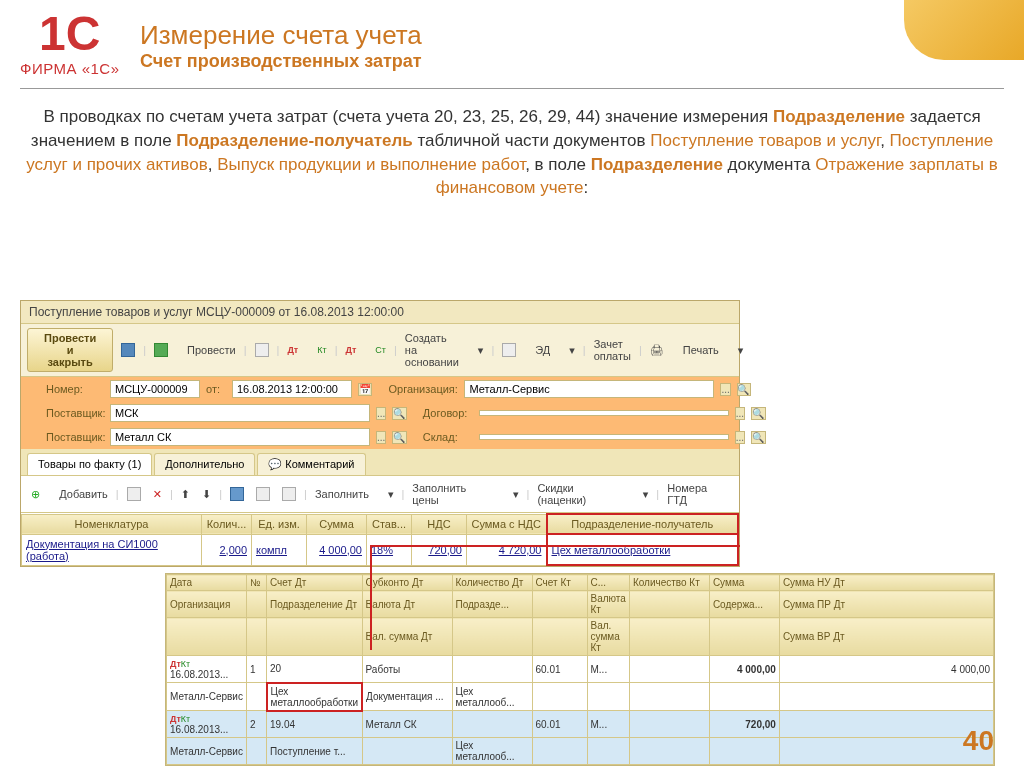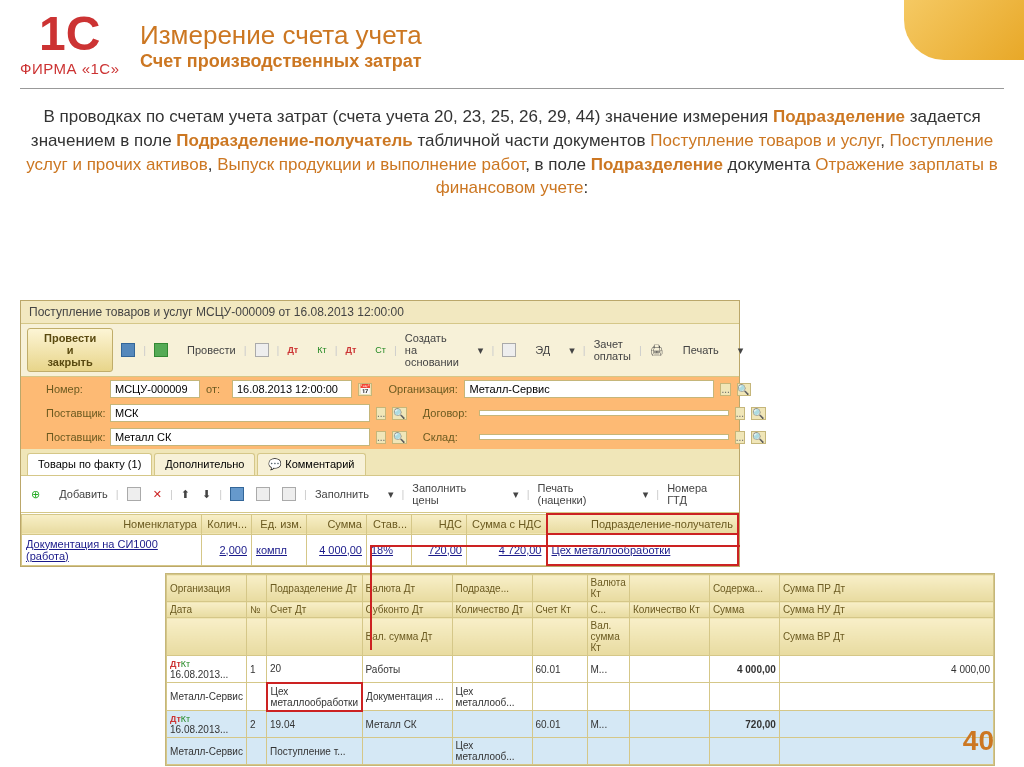--- a/index.html
+++ b/index.html
@@ -31,21 +31,21 @@
 .form-row { display: flex; padding: 3px 25px; gap: 6px; align-items: center; }
 .form-lbl { color: #6b5a20; min-width: 58px; }
 .form-inp { background: #fff; border: 1px solid #c5b67a; padding: 2px 4px; flex: 0 0 auto; }
 .inp-btn { background: #f0e6b8; border: 1px solid #c5b67a; width: 16px; text-align: center; cursor: pointer; font-size: 10px; color: #666; }
 .tabs { display: flex; background: #f0e6b8; border-bottom: 1px solid #d5c788; padding: 4px 6px 0; gap: 2px; }
 .tab { padding: 4px 10px; background: #f7f1d8; border: 1px solid #d5c788; border-bottom: none; border-radius: 3px 3px 0 0; font-size: 11px; cursor: pointer; }
 .tab.active { background: #fff; font-weight: normal; }
 .grid-toolbar { background: #fff; padding: 4px 6px; border-bottom: 1px solid #d5c788; display: flex; gap: 4px; align-items: center; }
 .grid { background: #fff; }
 .grid table { width: 100%; border-collapse: collapse; font-size: 11px; }
-.grid th { background: linear-gradient(#f8efc8,#e8dba0); border: 1px solid #d5c788; padding: 3px 4px; text-align: right; font-weight: normal; color: #6b5a20; }
+.grid th { background: linear-gradient(#f8efc8,#e8dba0); border: 1px solid #d5c788; padding: 3px 4px; text-align: center; font-weight: normal; color: #6b5a20; }
 .grid td { border: 1px solid #d5c788; padding: 3px 4px; color: #333; }
 .grid .data-row td { color: #1a1a8a; text-decoration: underline; }
 .red-box { border: 2px solid #cc2222 !important; }
 .ledger { position: absolute; top: 573px; left: 165px; width: 830px; border: 1px solid #c5b67a; background: #fff; font-size: 11px; }
 .ledger table { width: 100%; border-collapse: collapse; }
 .ledger th { background: linear-gradient(#f8efc8,#e8dba0); border: 1px solid #d5c788; padding: 2px 3px; text-align: left; font-weight: normal; color: #6b5a20; font-size: 10px; }
 .ledger td { border: 1px solid #d5c788; padding: 2px 3px; color: #333; font-size: 10px; }
 .ledger .row-blue td { background: #d5e8f5; }
 .red-connector { position: absolute; border: 2px solid #cc2222; }
 .page-num { position: absolute; bottom: 10px; right: 30px; font-size: 28px; color: #cc7722; font-weight: bold; }
@@ -166,21 +166,21 @@
           <span class="icon-box icon-doc"></span>
         </span>
       <span class="tb-btn">
           <span class="icon-box icon-doc"></span>
         </span>
       <span class="tb-sep">|</span>
       <span class="tb-btn"><span>Заполнить</span> ▾</span>
       <span class="tb-sep">|</span>
       <span class="tb-btn"><span>Заполнить цены</span> ▾</span>
       <span class="tb-sep">|</span>
-      <span class="tb-btn"><span>Печать (наценки)</span> ▾</span>
+      <span class="tb-btn"><span>Скидки (наценки)</span> ▾</span>
       <span class="tb-sep">|</span>
       <span class="tb-btn">Номера ГТД</span>
     </div>
 
     <div class="grid">
       <table>
         <tbody>
             <tr>
           <th style="width:180px">Номенклатура</th>
           <th style="width:50px">Колич...</th>
@@ -203,44 +203,44 @@
         </tr>
       </tbody>
         </table>
     </div>
   </div>
 
   <div class="ledger">
     <table>
       <tbody>
           <tr>
-        <th>Организация</th>
-            <th></th>
-        <th>Подразделение Дт</th>
-        <th>Валюта Дт</th>
-        <th>Подразде...</th>
-            <th></th>
-        <th>Валюта Кт</th>
-            <th></th>
-        <th>Содержа...</th>
-        <th>Сумма ПР Дт</th>
-      </tr>
-      <tr>
         <th style="width:80px">Дата</th>
         <th style="width:20px">№</th>
         <th style="width:90px">Счет Дт</th>
         <th style="width:90px">Субконто Дт</th>
         <th style="width:80px">Количество Дт</th>
         <th style="width:55px">Счет Кт</th>
         <th style="width:25px">С...</th>
         <th style="width:80px">Количество Кт</th>
         <th style="width:70px">Сумма</th>
         <th>Сумма НУ Дт</th>
       </tr>
       <tr>
+        <th>Организация</th>
+            <th></th>
+        <th>Подразделение Дт</th>
+        <th>Валюта Дт</th>
+        <th>Подразде...</th>
+            <th></th>
+        <th>Валюта Кт</th>
+            <th></th>
+        <th>Содержа...</th>
+        <th>Сумма ПР Дт</th>
+      </tr>
+      <tr>
         <th></th>
             <th></th>
             <th></th>
         <th>Вал. сумма Дт</th>
             <th></th>
             <th></th>
         <th>Вал. сумма Кт</th>
             <th></th>
             <th></th>
         <th>Сумма ВР Дт</th>

